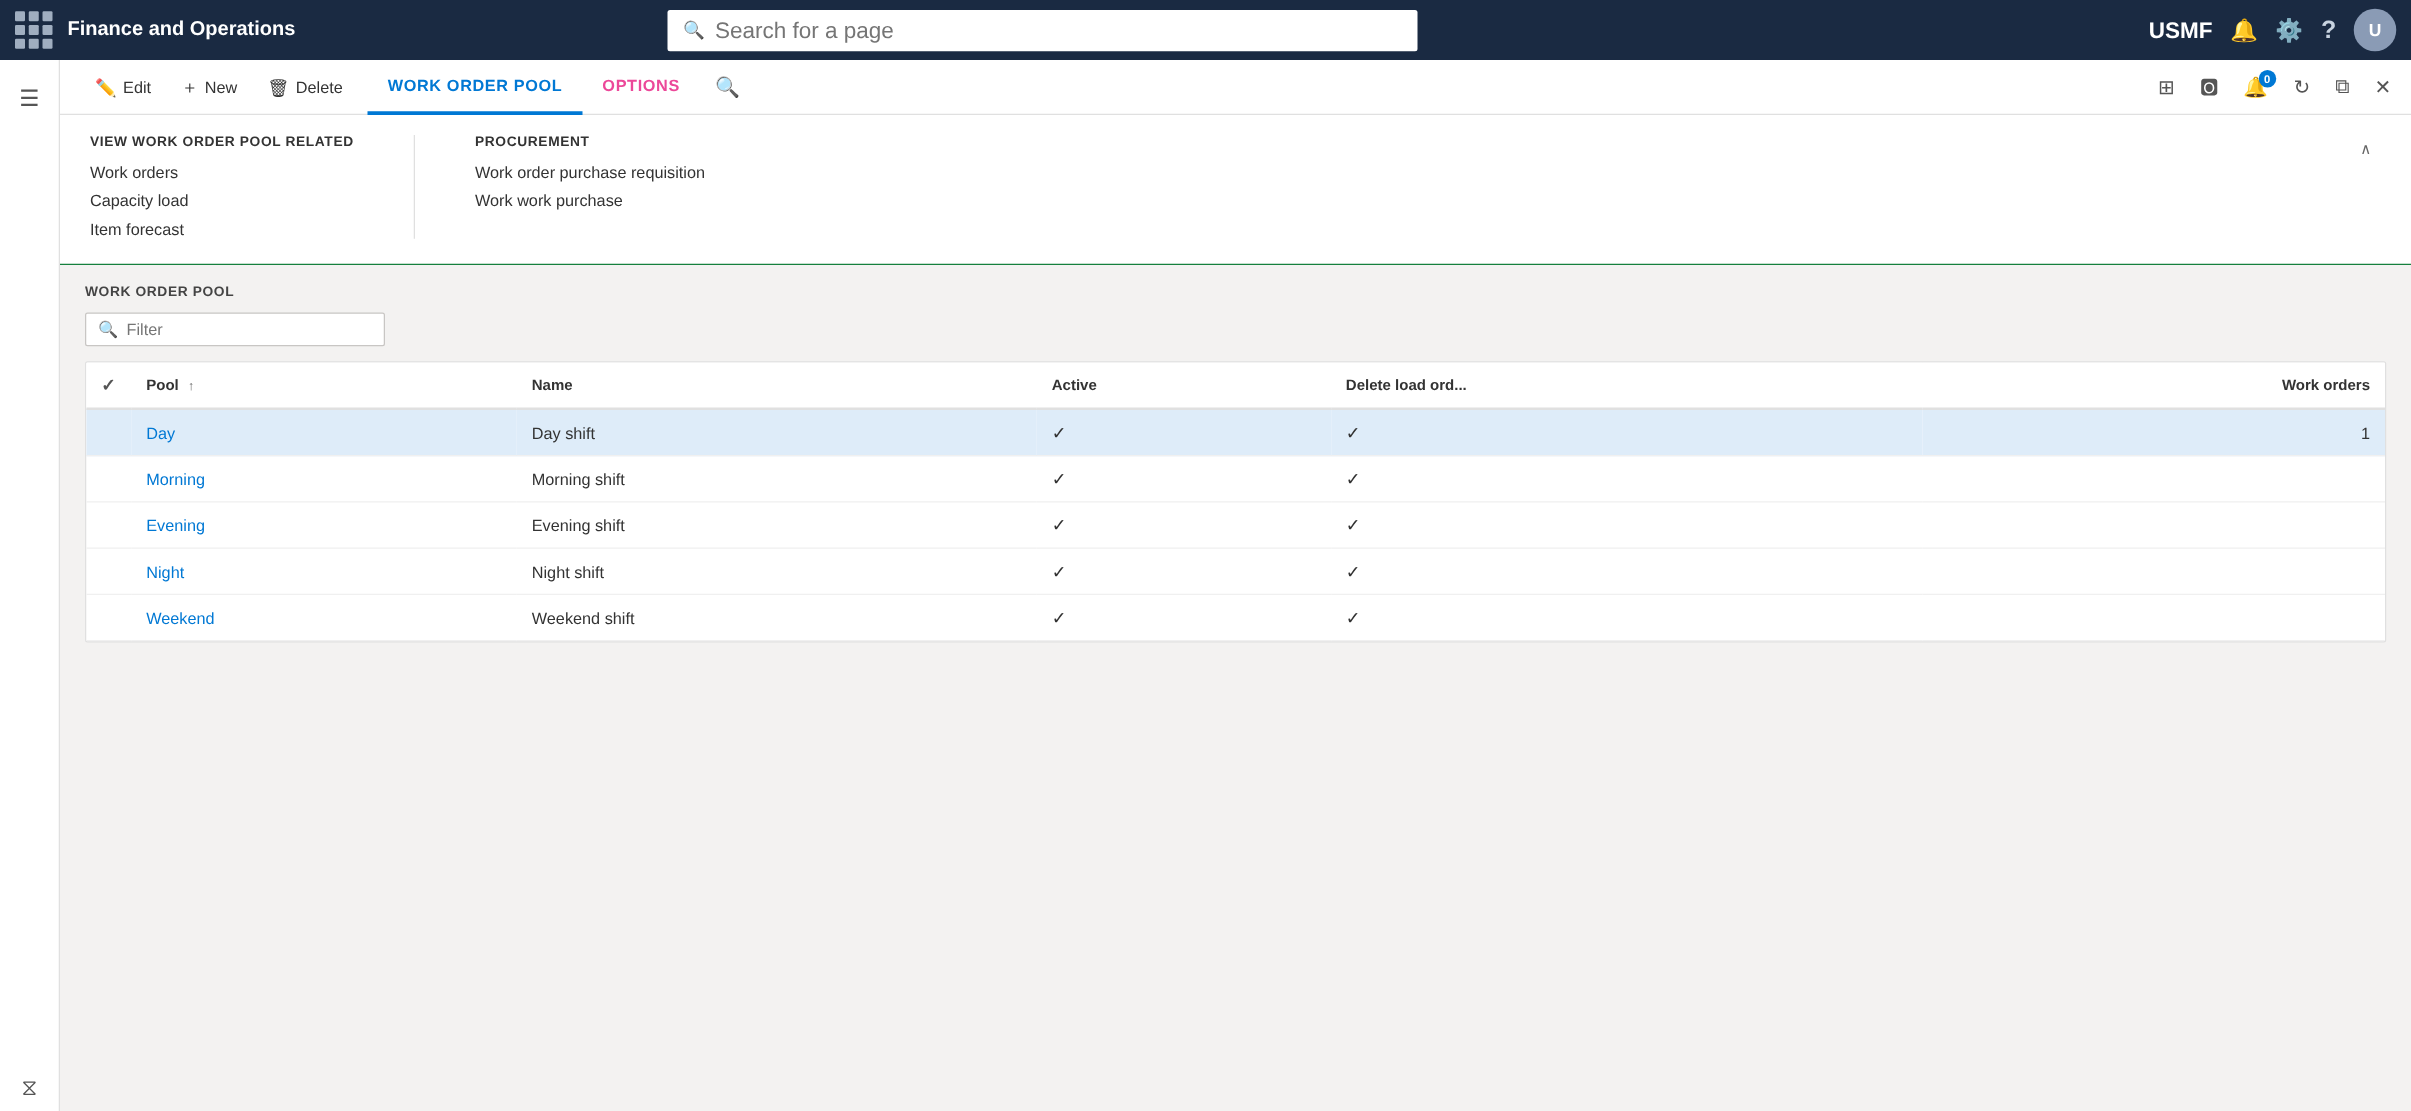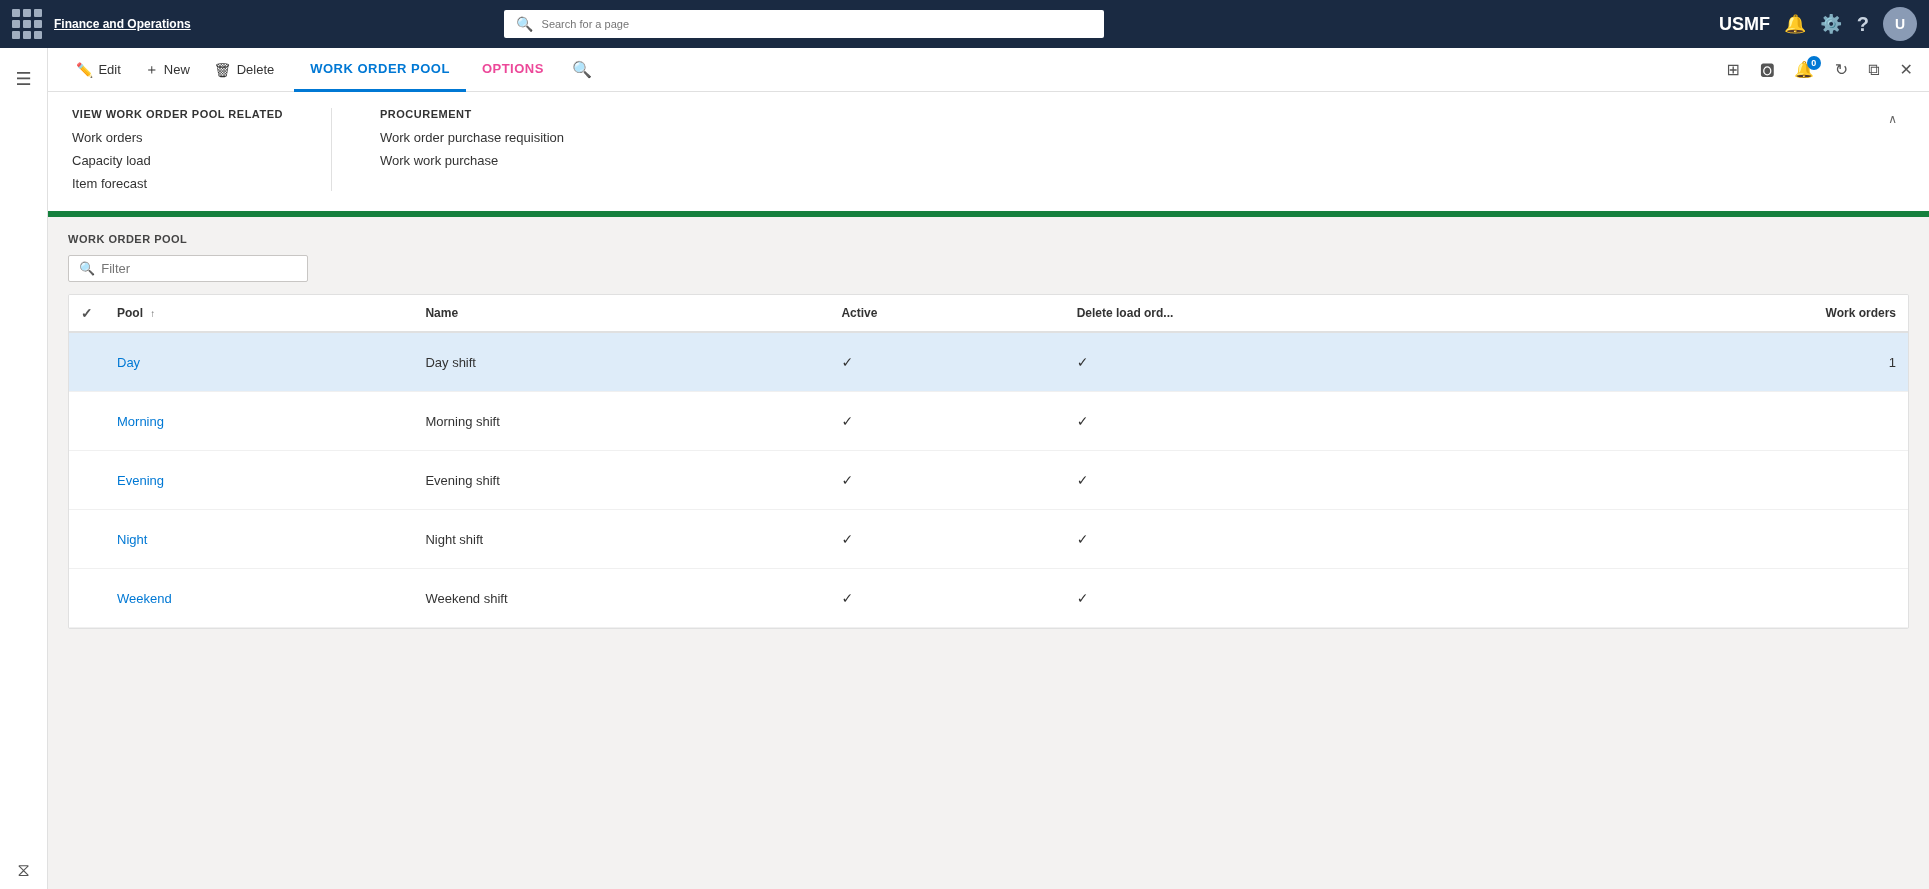--- a/index.html
+++ b/index.html
@@ -6,27 +6,27 @@
     body { font-family: 'Segoe UI', sans-serif; font-size: 14px; background: #f3f2f1; overflow: hidden; }
 
     
     .top-nav {
       display: flex; align-items: center;
       background: #1a2a42; color: #fff;
       height: 48px; padding: 0 12px; gap: 12px;
     }
     .top-nav-grid { display: grid; grid-template-columns: repeat(3,8px); grid-template-rows: repeat(3,8px); gap: 3px; cursor:pointer; }
     .top-nav-grid-dot { width:8px; height:8px; background:#a0aec0; border-radius:1px; }
-    .top-nav-title { font-size:12px; font-weight:600; color:#fff; white-space:nowrap;text-decoration:underline; }
+    .top-nav-title { font-size:16px; font-weight:600; color:#fff; white-space:nowrap; }
     .top-nav-search {
       flex:1; max-width:600px; margin:0 auto;
       display:flex; align-items:center; background:#fff; border-radius:2px;
       padding:6px 12px; gap:8px; color:#333;
     }
-    .top-nav-search input { border:none; outline:none; flex:1; font-size:11px; color:#555; }
+    .top-nav-search input { border:none; outline:none; flex:1; font-size:18px; color:#555; }
     .top-nav-right { display:flex; align-items:center; gap:14px; margin-left:auto; }
     .nav-icon { color:#c8d3e0; font-size:18px; cursor:pointer; position:relative; }
     .avatar { width:34px; height:34px; border-radius:50%; background:#8a9bb5; overflow:hidden; cursor:pointer;
       display:flex;align-items:center;justify-content:center;color:#fff;font-weight:600; }
 
     
     .cmd-bar {
       display:flex; align-items:center;
       background:#fff; border-bottom:1px solid #e0e0e0;
       height:44px; padding:0 8px 0 16px; gap:0;
@@ -43,21 +43,21 @@
       font-size:13px; font-weight:600; cursor:pointer; color:#ec4899;
       border-bottom:3px solid transparent; height:44px; letter-spacing:0.5px;
     }
     .tab-item.active { color:#0078d4; border-bottom:3px solid #0078d4; }
     .tab-item-search { padding:0 12px; display:flex;align-items:center; color:#555; cursor:pointer; font-size:16px; }
     .cmd-right { display:flex; align-items:center; gap:4px; margin-left:auto; }
     .cmd-right-btn { background:none; border:none; padding:6px 8px; cursor:pointer; color:#555; font-size:16px; border-radius:2px; }
 
     
     .dropdown-panel {
-      background:#fff; border-bottom:6px solid #15803d;
+      background:#fff; border-bottom:1px solid #15803d;
       padding:16px 24px 20px 24px;
       display:flex; gap:40px;
     }
     .dropdown-section-title { font-size:11px; font-weight:700; color:#333; margin-bottom:10px; text-transform:uppercase; letter-spacing:0.5px; }
     .dropdown-links { display:flex; flex-direction:column; gap:8px; }
     .dropdown-link { font-size:13px; color:#333; cursor:pointer; text-decoration:none; }
     .dropdown-divider { width:1px; background:#e0e0e0; margin:0 8px; }
     .collapse-btn { margin-left:auto; align-self:flex-start; background:none; border:none; cursor:pointer; font-size:12px; color:#666; padding:4px 8px; }
 
     
@@ -72,21 +72,21 @@
     .filter-input input { border:none; outline:none; font-size:13px; color:#555; width:100%; }
 
     
     .table-container { background:#fff; border:1px solid #e0e0e0; border-radius:2px; overflow:hidden; }
     table { width:100%; border-collapse:collapse; font-size:13px; }
     thead tr { background:#fff; border-bottom:2px solid #e0e0e0; }
     thead th { padding:10px 12px; text-align:left; font-weight:600; color:#333; font-size:12px; white-space:nowrap; }
     thead th.check-col { width:36px; }
     tbody tr { border-bottom:1px solid #f0f0f0; }
     tbody tr.selected { background:#deecf9; }
-    tbody td { padding:21px 12px; color:#333; }
+    tbody td { padding:10px 12px; color:#333; }
     .link-cell { color:#0078d4; cursor:pointer; font-weight:500; }
     .check-icon { font-size:14px; color:#333; }
     .sort-icon { font-size:10px; margin-left:4px; color:#666; }
     .num-cell { text-align:right; }
 
     
     .layout { display:flex; height: calc(100vh - 48px); }
     .left-sidebar { width:48px; background:#fff; border-right:1px solid #e0e0e0; display:flex;flex-direction:column;align-items:center;padding-top:12px; gap:8px; }
     .sidebar-icon { color:#555; font-size:18px; cursor:pointer; padding:8px; border-radius:2px; }
     .page-area { flex:1; display:flex; flex-direction:column; overflow:hidden; }

